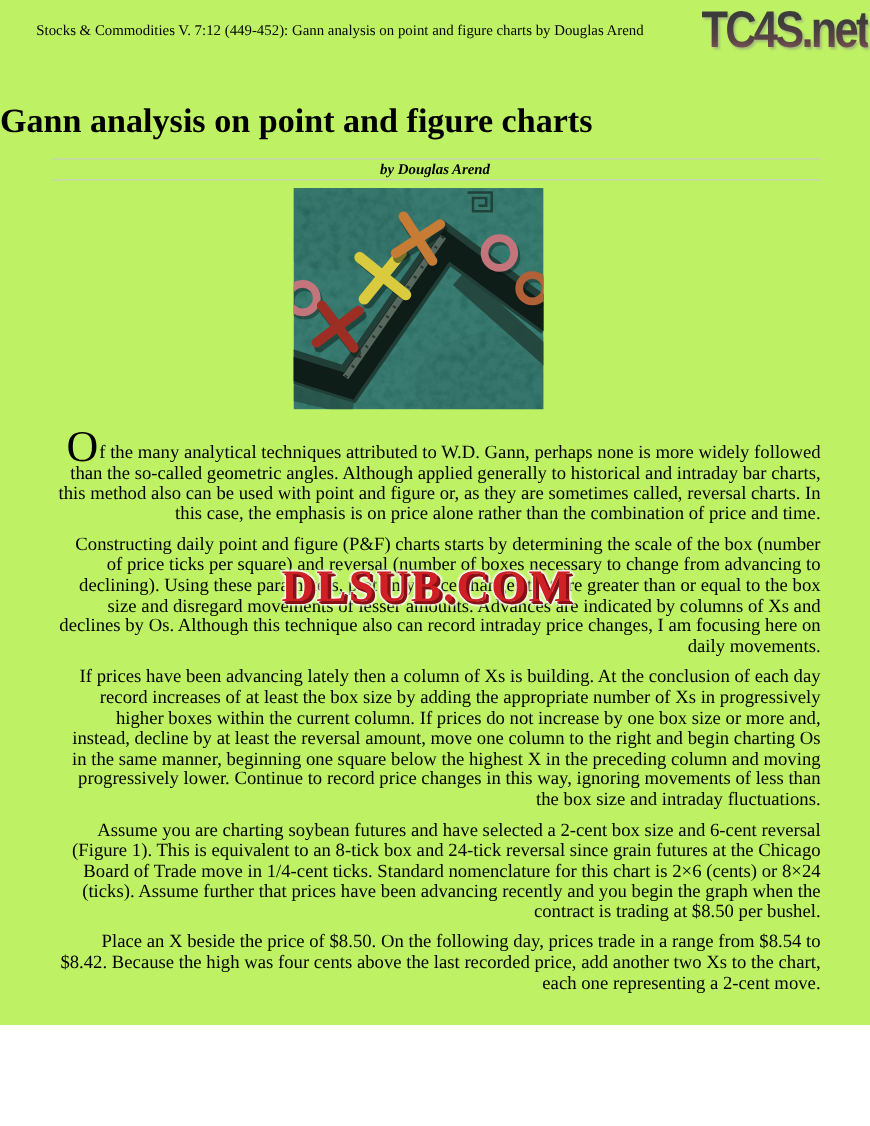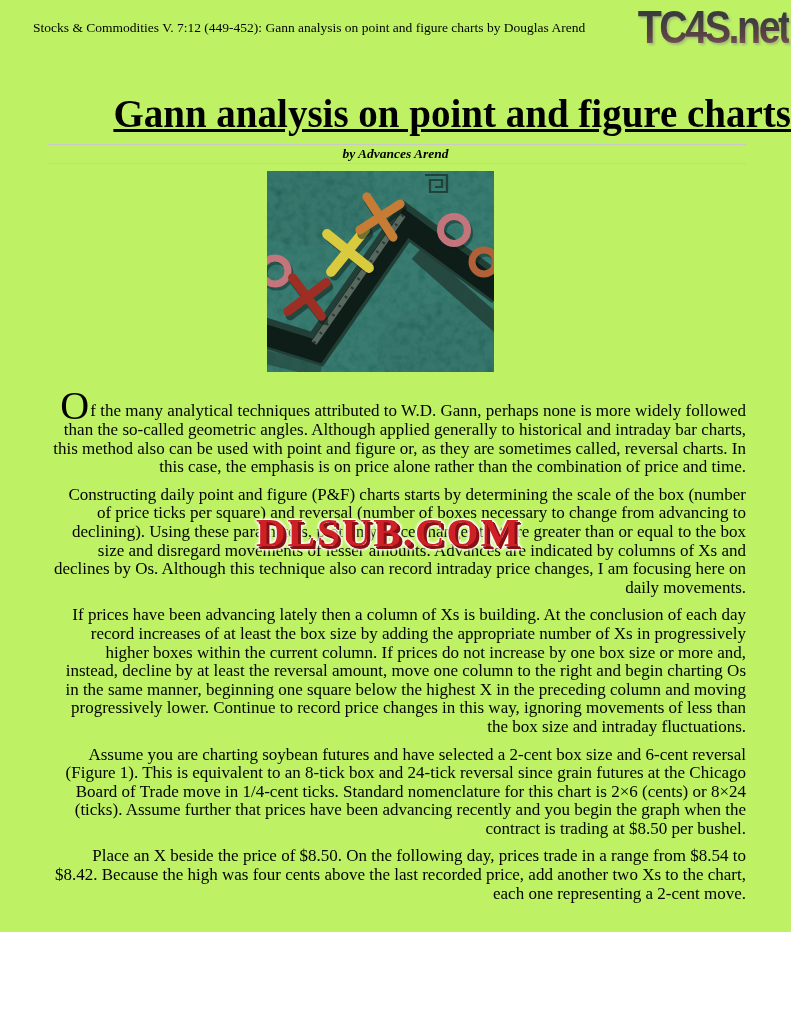--- a/index.html
+++ b/index.html
@@ -11,22 +11,22 @@
   .tc4s-logo{
     position:absolute;right:2px;top:3px;line-height:1;
     font-family:"Liberation Sans", sans-serif;font-weight:bold;
     font-size:47px;letter-spacing:-3px;
     transform:scaleX(0.84);transform-origin:100% 0;
     background:linear-gradient(180deg,var(--tc4s_dark,#3c3c3c) 30%, #5c4444 72%, var(--tc4s_red,#8a5f5f) 100%);
     -webkit-background-clip:text;background-clip:text;color:transparent;
     filter:drop-shadow(2.5px 2.5px 1px rgba(140,140,140,.55));
   }
   .title{
-    position:absolute;top:92px;left:0;width:100%;margin:0;text-align:right;
-    font-size:39px;font-weight:bold;line-height:1.15;text-decoration:underline;
+    position:absolute;top:92px;left:0;width:100%;margin:0;text-align:left;
+    font-size:31px;font-weight:bold;line-height:1.15;
   }
   .rule{position:absolute;left:47px;right:45px;border-top:1px solid var(--rule_gray,#c9c9c9);height:0;}
   .rule-1{top:144px;} .rule-2{top:163px;}
   .byline{
     position:absolute;top:146px;left:0;width:100%;text-align:center;
     font-size:13.5px;font-weight:bold;font-style:italic;
   }
   .figure{position:absolute;top:171px;left:267px;width:227px;height:201px;}
   .figure svg{display:block;width:100%;height:100%;}
   .article-text{position:absolute;top:391px;left:52px;width:694px;}
@@ -56,21 +56,21 @@
 </head>
 <body>
 
 <div class="page">
 
   <div class="citation">Stocks &amp; Commodities V. 7:12 (449-452): Gann analysis on point and figure charts by Douglas Arend</div>
   <div class="tc4s-logo">TC4S.net</div>
 
   <h1 class="title">Gann analysis on point and figure charts</h1>
   <div class="rule rule-1"></div>
-  <div class="byline">by Advances Arend</div>
+  <div class="byline">by Douglas Arend</div>
   <div class="rule rule-2"></div>
 
   <div class="figure">
     <svg viewBox="0 0 227 201" preserveAspectRatio="none">
       <defs>
         <filter id="grainD" x="0%" y="0%" width="100%" height="100%">
           <feTurbulence type="fractalNoise" baseFrequency="0.85" numOctaves="2" stitchTiles="stitch"></feTurbulence>
           <feColorMatrix type="matrix" values="0 0 0 0 0  0 0 0 0 0.08  0 0 0 0 0.06  0.9 0.9 0.9 0 0"></feColorMatrix>
         </filter>
         <filter id="grainL" x="0%" y="0%" width="100%" height="100%">

